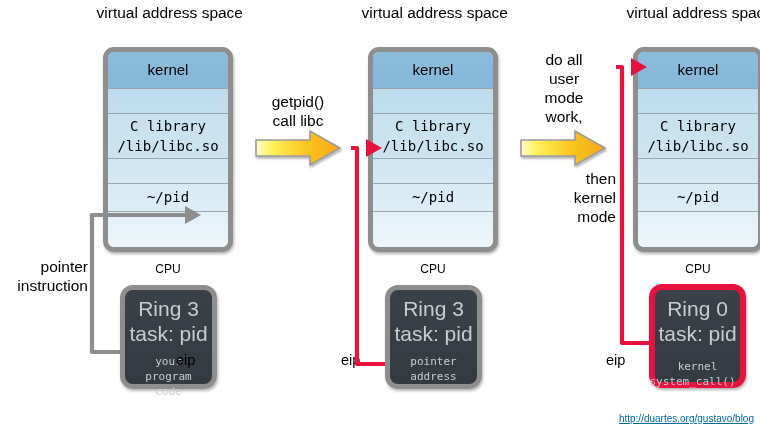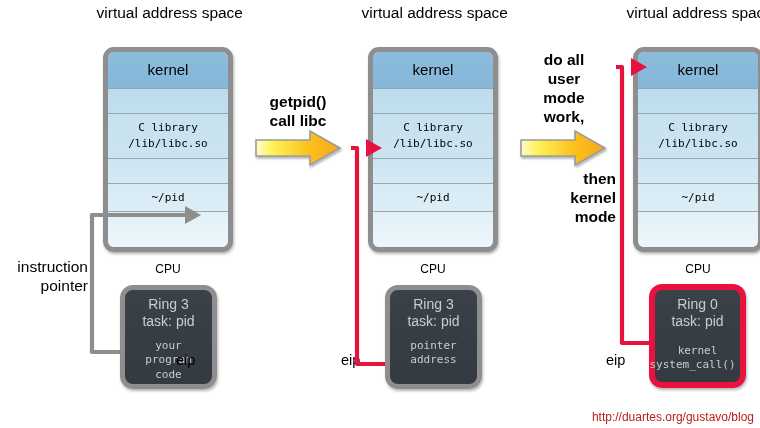--- a/index.html
+++ b/index.html
@@ -33,21 +33,21 @@
     overflow:hidden;
     box-shadow:1px 2px 3px rgba(0,0,0,0.30);
   }
   .seg{
     box-sizing:border-box;
     width:100%;
     border-bottom:1.5px solid #9aa6ad;
     display:flex;flex-direction:column;
     align-items:center;justify-content:center;
     font-family:"DejaVu Sans Mono","Liberation Mono",monospace;
-    font-size:11px;color:#000;line-height:1.45;
+    font-size:14px;color:#000;line-height:1.45;
   }
   .seg:last-child{border-bottom:none;}
   .seg-kernel{height:37px;background:linear-gradient(to bottom,#8cbcdc,#86b7d8);
     font-family:"Liberation Sans",sans-serif;font-size:15px;}
   .seg-gap1{height:25px;background:linear-gradient(to bottom,#bcdcee,#c2dfef);}
   .seg-lib{height:45px;background:linear-gradient(to bottom,#c6e1f0,#ccE4f1);}
   .seg-gap2{height:25px;background:linear-gradient(to bottom,#cee6f2,#d4e9f4);}
   .seg-pid{height:28px;background:linear-gradient(to bottom,#d8ebf5,#dcedf6);}
   .seg-gap3{height:35px;background:linear-gradient(to bottom,#e2f0f8,#edf6fb);}
 
@@ -62,54 +62,54 @@
     border:5px solid #8e8e8e;
     border-radius:13px;
     background:linear-gradient(to bottom,#3a4149,#333a41);
     box-shadow:1px 2px 3px rgba(0,0,0,0.30);
     display:flex;flex-direction:column;align-items:center;
     padding-top:6px;
   }
   .cpu.hot{border-color:#e8123f;border-width:6px;left:21px;top:284px;}
   .cpu-ring{
     font-family:"Liberation Sans",sans-serif;
-    font-size:14px;color:#c7cdd3;line-height:1.2;text-align:center;
+    font-size:21px;color:#c7cdd3;line-height:1.2;text-align:center;
   }
   .cpu-code{
     margin-top:9px;
     font-family:"DejaVu Sans Mono","Liberation Mono",monospace;
     font-size:11px;color:#c7cdd3;line-height:1.35;text-align:center;
     white-space:nowrap;
   }
 
   
   .caption{
     position:absolute;text-align:center;
-    font-size:15.5px;color:#000;line-height:1.22;font-weight:700;
+    font-size:15.5px;color:#000;line-height:1.22;font-weight:400;
   }
   .cap1{left:246px;top:93px;width:104px;}
   .cap2a{left:512px;top:51px;width:104px;}
   .cap2b{left:512px;top:170px;width:104px;text-align:right;}
 
   
   .eip{
     position:absolute;font-size:14.5px;color:#000;
   }
   .eip1{left:78px;top:352px;}
   .eip2{left:341px;top:352px;}
   .eip3{left:607px;top:352px;}
 
   .ipointer{
     position:absolute;left:3px;top:258px;width:85px;
     text-align:right;font-size:15.5px;color:#000;line-height:1.2;
   }
 
   .credit{
     position:absolute;right:6px;bottom:4px;
-    font-size:12px;color:#b91c1c;
+    font-size:10px;color:#0369a1;text-decoration:underline;
   }
 
   svg{position:absolute;left:0;top:0;overflow:visible;}
   .svg-layer{position:absolute;left:0;top:0;width:760px;height:428px;pointer-events:none;}
 </style>
 </head>
 <body>
 
 <div class="stage">
 
@@ -145,22 +145,22 @@
         <div>your</div>
           <div>program</div>
           <div>code</div>
       </div>
     </div>
 
     <div class="eip eip1">eip</div>
   </div>
 
   <div class="ipointer">
-    <div>instruction</div>
-      <div>pointer</div>
+    <div>pointer</div>
+      <div>instruction</div>
   </div>
 
   <div class="panel p2">
     <div class="vas-title">
       <span>virtual address space</span>
     </div>
 
     <div class="mem">
       <div class="seg seg-kernel">
         <span>kernel</span>

